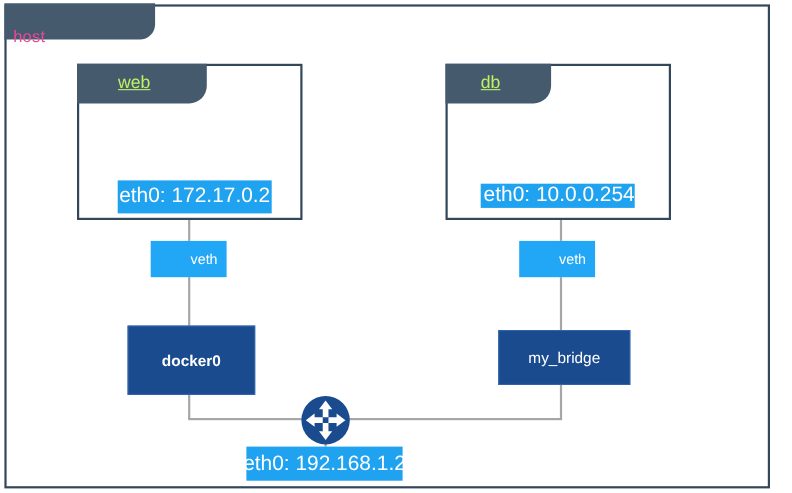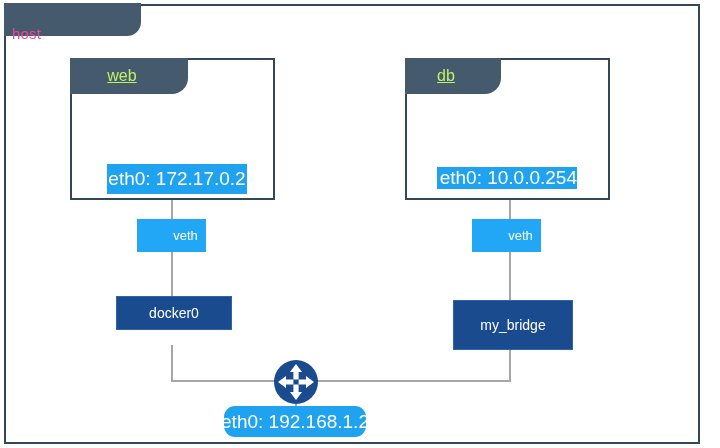--- a/index.html
+++ b/index.html
@@ -196,21 +196,21 @@
   </div>
 
   <div class="veth-box" style="left:137px; top:219px; width:69px; height:33px;">
     <span class="veth-label">veth</span>
   </div>
 
   <div class="veth-box" style="left:472px; top:219px; width:69px; height:33px;">
     <span class="veth-label">veth</span>
   </div>
 
-  <div class="bridge-box" style="left:116px; top:296px; width:116px; height:34px;">
+  <div class="bridge-box" style="left:116px; top:296px; width:116px; height:63px;font-weight:bold;">
     <span class="bridge-label">docker0</span>
   </div>
 
   <div class="bridge-box" style="left:453px; top:300px; width:120px; height:50px;">
     <span class="bridge-label">my_bridge</span>
   </div>
 
   <div class="router-icon">
     <svg width="46" height="46" viewBox="0 0 46 46" xmlns="http://www.w3.org/2000/svg">
       <circle cx="23" cy="23" r="22" fill="#1b4b8f"></circle>
@@ -220,17 +220,17 @@
 
         <polygon points="23,41 29,33 25.6,33 25.6,25.6 20.4,25.6 20.4,33 17,33"></polygon>
 
         <polygon points="5,23 13,17 13,20.4 20.4,20.4 20.4,25.6 13,25.6 13,29"></polygon>
 
         <polygon points="41,23 33,17 33,20.4 25.6,20.4 25.6,25.6 33,25.6 33,29"></polygon>
       </g>
     </svg>
   </div>
 
-  <div class="ip-box" style="left:224px; top:406px; width:142px; height:31px;border-radius:11px;">
+  <div class="ip-box" style="left:224px; top:406px; width:142px; height:31px;">
     <span class="ip-box-label">eth0: 192.168.1.2</span>
   </div>
 
 </div>
 
 </body></html>

